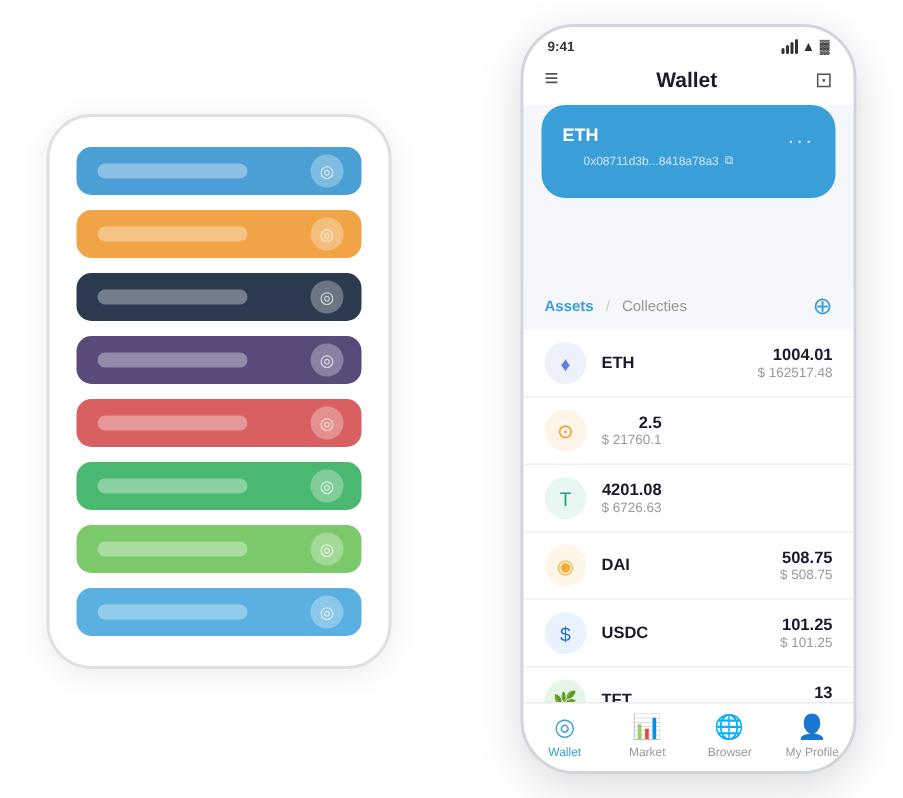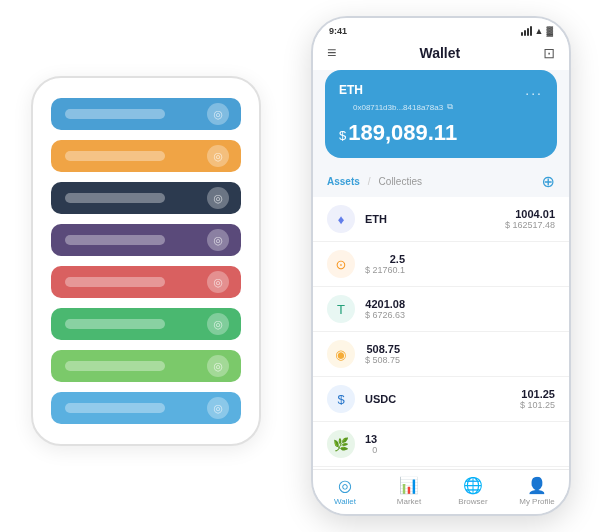--- a/index.html
+++ b/index.html
@@ -77,21 +77,21 @@
     .card-red { background: #d96060; }
     .card-green { background: #4ab870; }
     .card-light-green { background: #7bc96a; }
     .card-light-blue { background: #5ab0e0; }
 
     
     .fg-phone {
       position: absolute;
       right: 10px;
       top: 0px;
-      width: 260px;
+      width: 224px;
       height: 500px;
       background: #f5f7fa;
       border-radius: 36px;
       border: 2.5px solid #d0d5dd;
       box-shadow: 0 8px 30px rgba(0,0,0,0.15);
       overflow: hidden;
       z-index: 2;
       display: flex;
       flex-direction: column;
     }
@@ -188,20 +188,21 @@
       font-weight: 400;
       margin-right: 2px;
     }
 
     .assets-header {
       display: flex;
       align-items: center;
       justify-content: space-between;
       padding: 4px 14px 6px;
       background: #f5f7fa;
+      margin-top: 48px;
     }
 
     .assets-tabs {
       display: flex;
       align-items: center;
       gap: 8px;
     }
 
     .assets-tab {
       font-size: 10px;
@@ -386,23 +387,20 @@
 
     <div class="wallet-card">
       <div class="wallet-card-top">
         <span class="wallet-card-eth-label">ETH</span>
         <span class="wallet-card-more">...</span>
       </div>
       <div class="wallet-card-address">
         <span>0x08711d3b...8418a78a3</span>
         <span>⧉</span>
       </div>
-      <div class="wallet-card-balance">
-        <span class="wallet-card-balance-dollar">$</span><span>189,089.11</span>
-      </div>
     </div>
 
     <div class="assets-header">
       <div class="assets-tabs">
         <span class="assets-tab">Assets</span>
         <span class="assets-divider">/</span>
         <span class="assets-tab inactive">Collecties</span>
       </div>
       <span class="assets-add">⊕</span>
     </div>
@@ -426,35 +424,37 @@
   </div>
         <div class="asset-row">
     <div class="asset-icon" style="background:#e8f7f3; color:#26a17b;">T</div>
     <div class="asset-values">
       <div class="asset-amount">4201.08</div>
       <div class="asset-usd">$ 6726.63</div>
     </div>
   </div>
         <div class="asset-row">
     <div class="asset-icon" style="background:#fef6e6; color:#f5ac37;">◉</div>
+    <span class="asset-name">DAI</span>
     <div class="asset-values">
       <div class="asset-amount">508.75</div>
       <div class="asset-usd">$ 508.75</div>
     </div>
   </div>
         <div class="asset-row">
     <div class="asset-icon" style="background:#eaf2fd; color:#2775ca;">$</div>
     <span class="asset-name">USDC</span>
     <div class="asset-values">
       <div class="asset-amount">101.25</div>
       <div class="asset-usd">$ 101.25</div>
     </div>
   </div>
         <div class="asset-row">
     <div class="asset-icon" style="background:#e8f5e9; color:#4caf50;">🌿</div>
+    <span class="asset-name">TFT</span>
     <div class="asset-values">
       <div class="asset-amount">13</div>
       <div class="asset-usd">0</div>
     </div>
   </div>
       </div>
 
     <div class="bottom-nav">
 
     <div class="nav-item">

